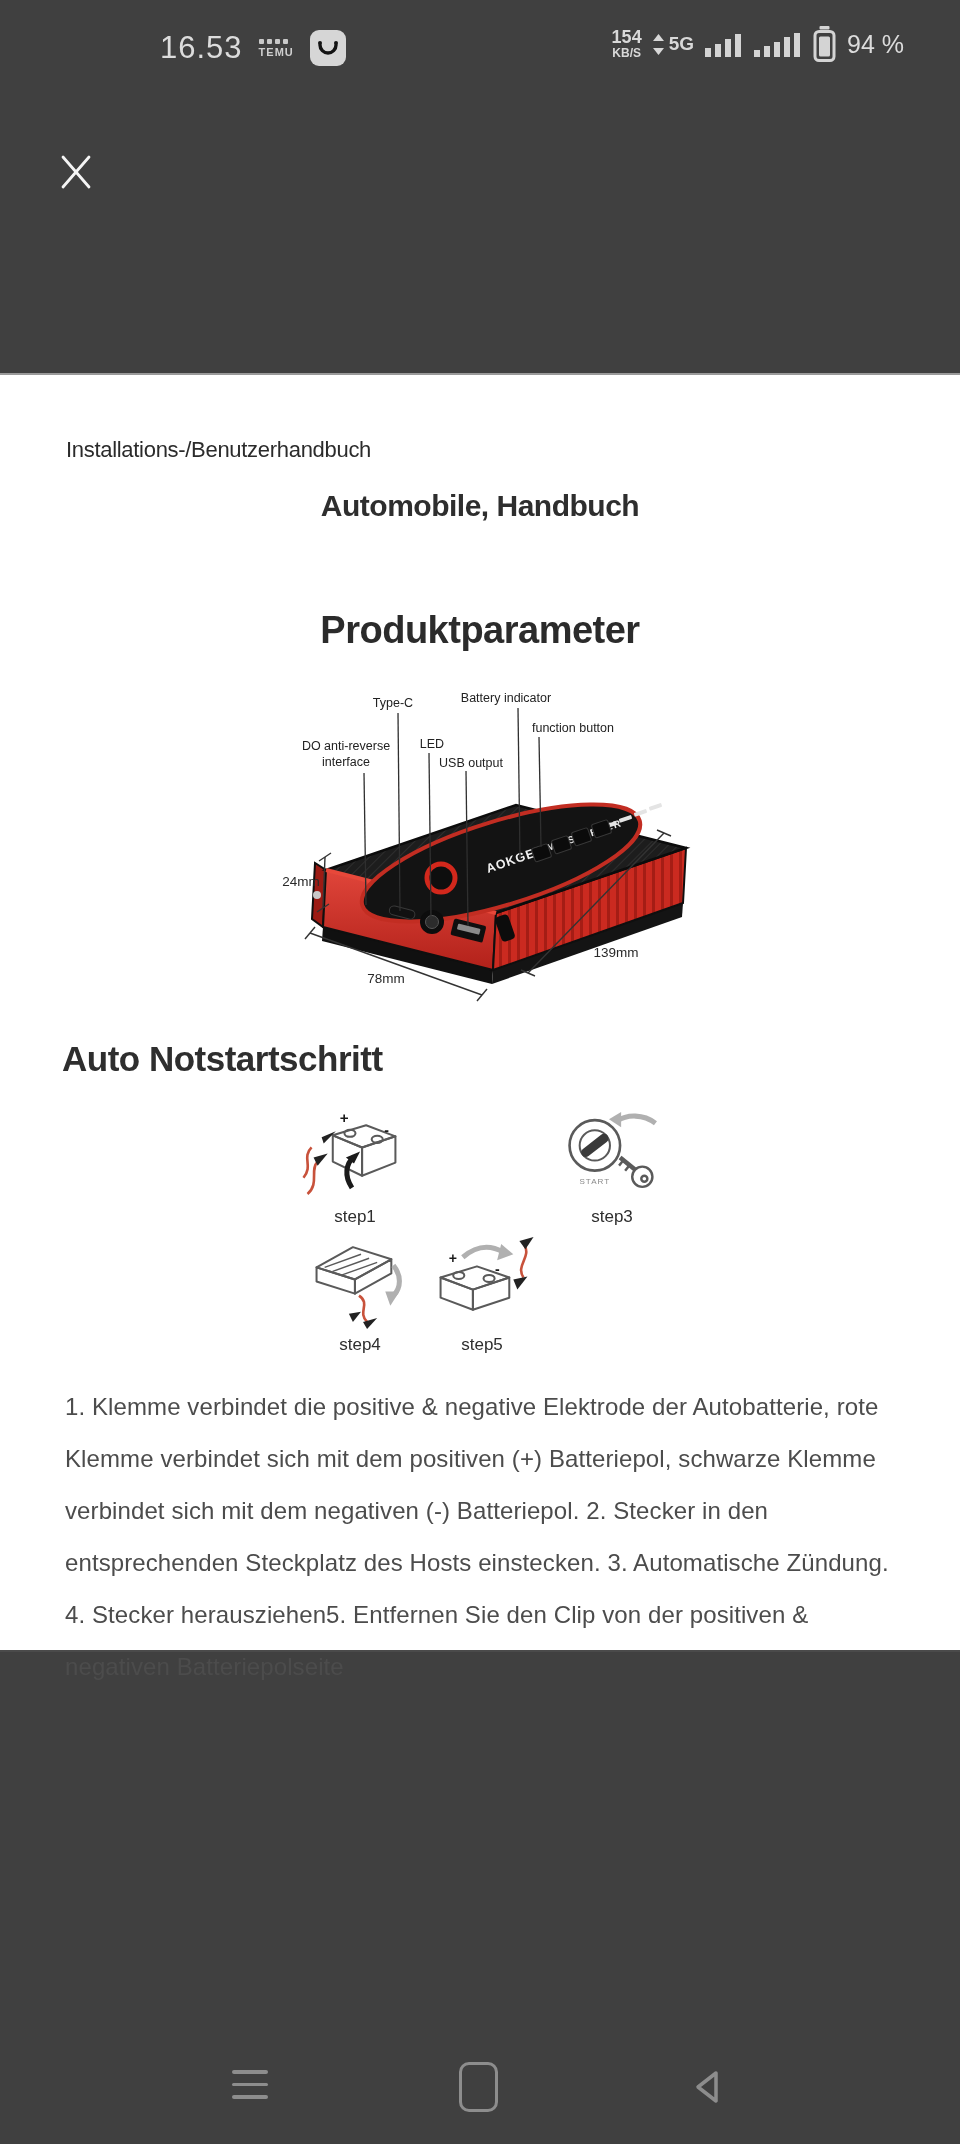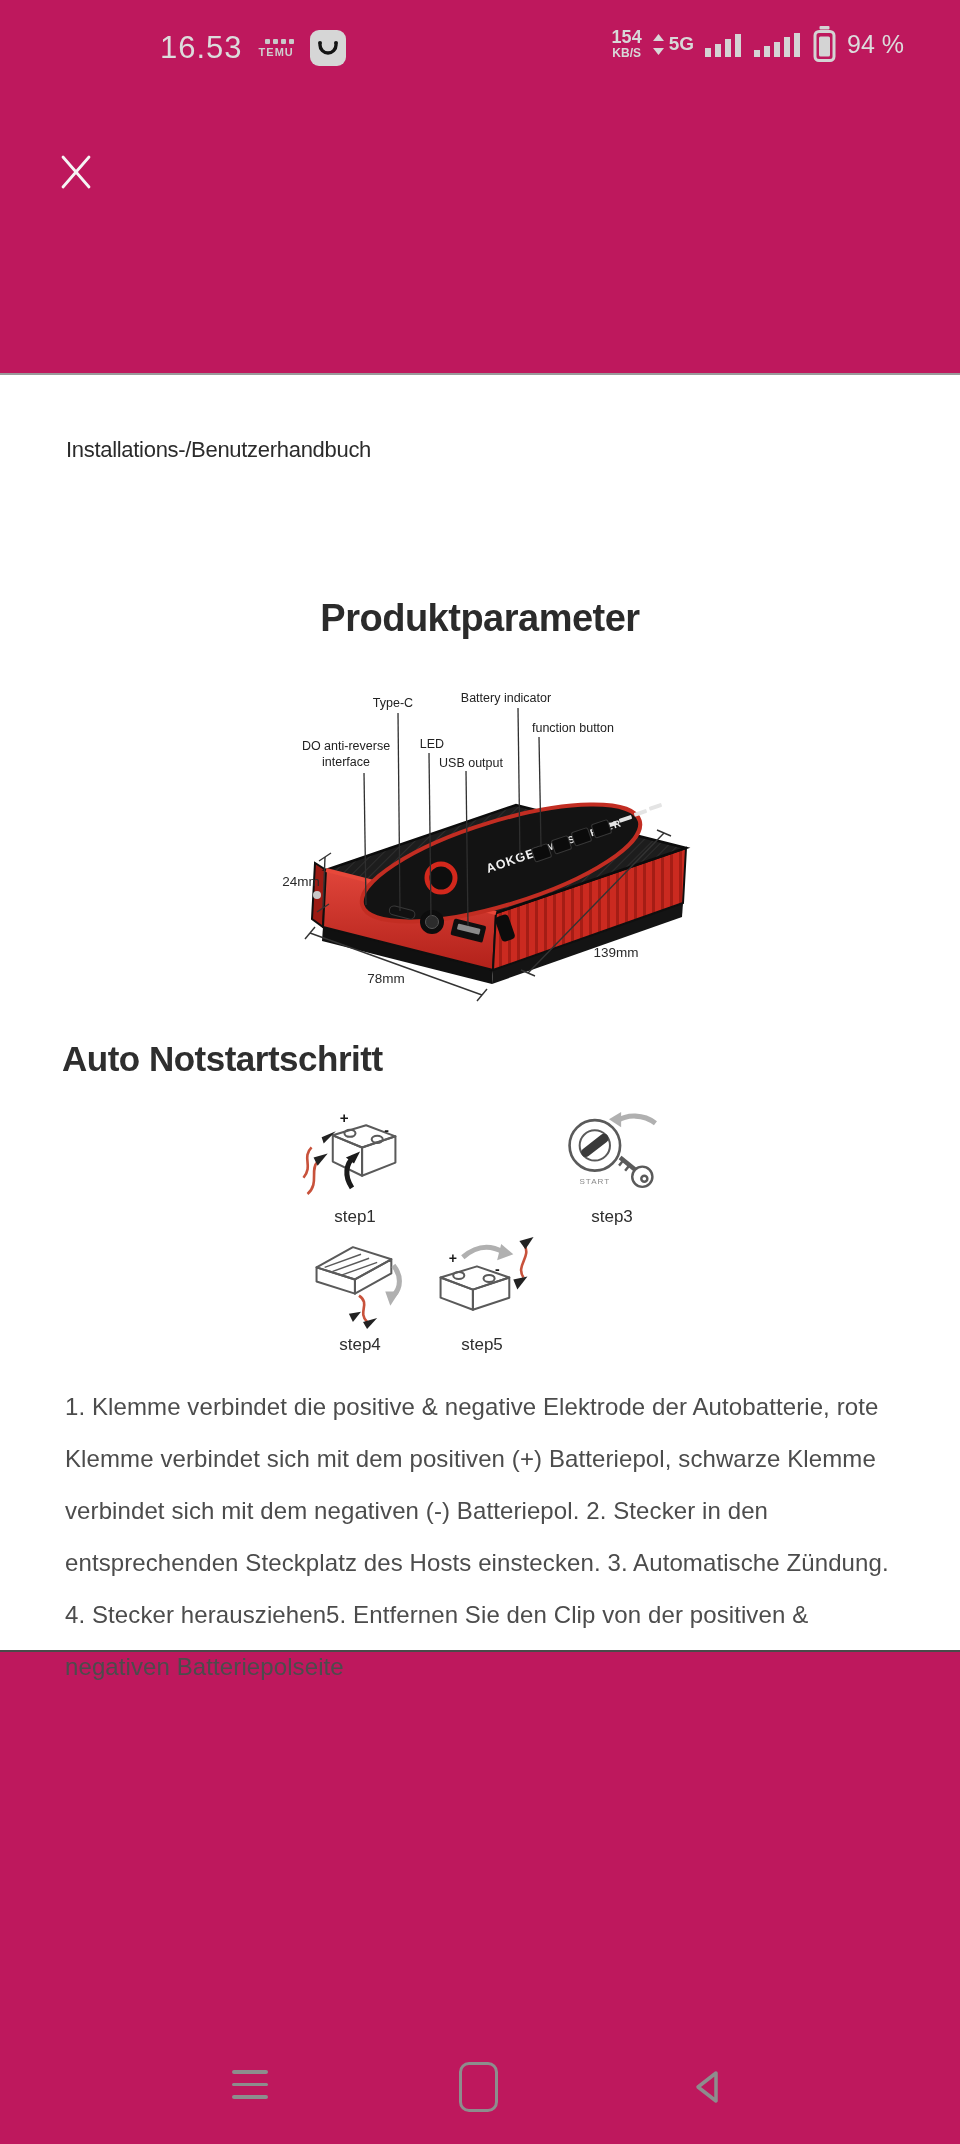--- a/index.html
+++ b/index.html
@@ -1,41 +1,41 @@
 <!DOCTYPE html>
 <html><head>
 <meta charset="utf-8">
 <style>
   html,body{margin:0;padding:0;background:#000;}
-  .screen{position:relative;width:960px;height:2144px;background:#be185d;overflow:hidden;
+  .screen{position:relative;width:960px;height:2144px;background:#404040;overflow:hidden;
           font-family:"Liberation Sans",sans-serif;}
   
   .status-left{position:absolute;left:160px;top:30px;display:flex;align-items:center;gap:16px;}
   .clock{font-size:31px;color:#dcdcdc;letter-spacing:1px;}
-  .temu-notif{display:flex;flex-direction:column;align-items:flex-end;gap:2px;}
+  .temu-notif{display:flex;flex-direction:column;align-items:flex-start;gap:2px;}
   .temu-notif .glyphrow{display:flex;gap:3px;}
   .temu-notif .glyphrow i{display:block;width:5px;height:5px;background:#c9c9c9;border-radius:1px;}
   .temu-notif .applabel{font-size:11px;font-weight:bold;color:#cfcfcf;letter-spacing:1px;}
   .temu-appicon{width:36px;height:36px;border-radius:9px;background:#d6d6d6;display:flex;align-items:center;justify-content:center;}
   .status-right{position:absolute;right:56px;top:26px;display:flex;align-items:center;gap:11px;}
   .netspeed{display:flex;flex-direction:column;align-items:center;line-height:1.05;color:#d8d8d8;}
   .netspeed .val{font-size:18px;font-weight:bold;}
   .netspeed .unit{font-size:12px;font-weight:bold;}
   .nettype{font-size:19px;font-weight:bold;color:#d8d8d8;margin-left:-6px;}
   .battpct{font-size:25px;color:#dcdcdc;}
   
   .close-btn{position:absolute;left:58px;top:152px;width:40px;height:40px;cursor:pointer;}
   .page-counter{position:absolute;left:0;right:0;top:144px;text-align:center;font-size:43px;color:#fafafa;}
   
   .photo-page{position:absolute;left:0;top:373px;width:960px;height:1279px;background:#fff;
               border-top:2px solid #9a9a9a;border-bottom:2px solid #4a4a4a;box-sizing:border-box;color:#303030;}
   .kicker{position:absolute;left:66px;top:62px;font-size:22px;font-weight:normal;color:#2b2b2b;letter-spacing:-0.3px;}
   .doc-title{position:absolute;left:0;width:960px;top:106px;text-align:center;font-size:30px;font-weight:bold;
              color:#2e2e2e;line-height:50px;letter-spacing:-0.5px;}
-  .section-product{position:absolute;left:0;width:960px;top:222px;text-align:center;font-size:38px;font-weight:bold;color:#2b2b2b;letter-spacing:-0.5px;}
+  .section-product{position:absolute;left:0;width:960px;top:234px;text-align:center;font-size:38px;font-weight:bold;color:#2b2b2b;letter-spacing:-0.5px;}
   .section-steps{position:absolute;left:62px;top:664px;font-size:35px;font-weight:bold;color:#2e2e2e;letter-spacing:-0.5px;}
   .device-svg{position:absolute;left:226px;top:298px;}
   .step-cell{position:absolute;width:124px;text-align:center;}
   .step-label{font-size:17px;color:#2e2e2e;margin-top:2px;}
   .body-text{position:absolute;left:65px;top:1006px;width:836px;font-size:24px;line-height:52px;color:#4c4c4c;letter-spacing:0.1px;}
   
   .nav-menu{position:absolute;left:232px;top:2070px;width:36px;cursor:pointer;}
   .nav-menu i{display:block;width:36px;height:3.5px;background:#8d8d8d;border-radius:2px;margin-bottom:9px;}
   .nav-home{position:absolute;left:459px;top:2062px;width:33px;height:44px;border:3.5px solid #8d8d8d;border-radius:10px;box-sizing:content-box;cursor:pointer;}
   .nav-back{position:absolute;left:692px;top:2070px;cursor:pointer;}
@@ -102,20 +102,21 @@
       <line x1="5" y1="5" x2="31" y2="35" stroke="#f5f5f5" stroke-width="2.8" stroke-linecap="round"></line>
       <line x1="31" y1="5" x2="5" y2="35" stroke="#f5f5f5" stroke-width="2.8" stroke-linecap="round"></line>
     </svg>
   </div>
 
   <div class="photo-page">
 
     <div class="kicker">Installations-/Benutzerhandbuch</div>
 
     <div class="doc-title">
+      <div>Automobile, Handbuch</div>
     </div>
 
     <div class="section-product">Produktparameter</div>
 
     <svg class="device-svg" width="504" height="340" viewBox="0 0 504 340">
       <defs>
         <pattern id="cf" width="7" height="7" patternUnits="userSpaceOnUse" patternTransform="rotate(45)">
           <rect width="7" height="7" fill="#1d1d1d"></rect>
           <line x1="0" y1="0" x2="0" y2="7" stroke="#2e2e2e" stroke-width="2"></line>
         </pattern>

